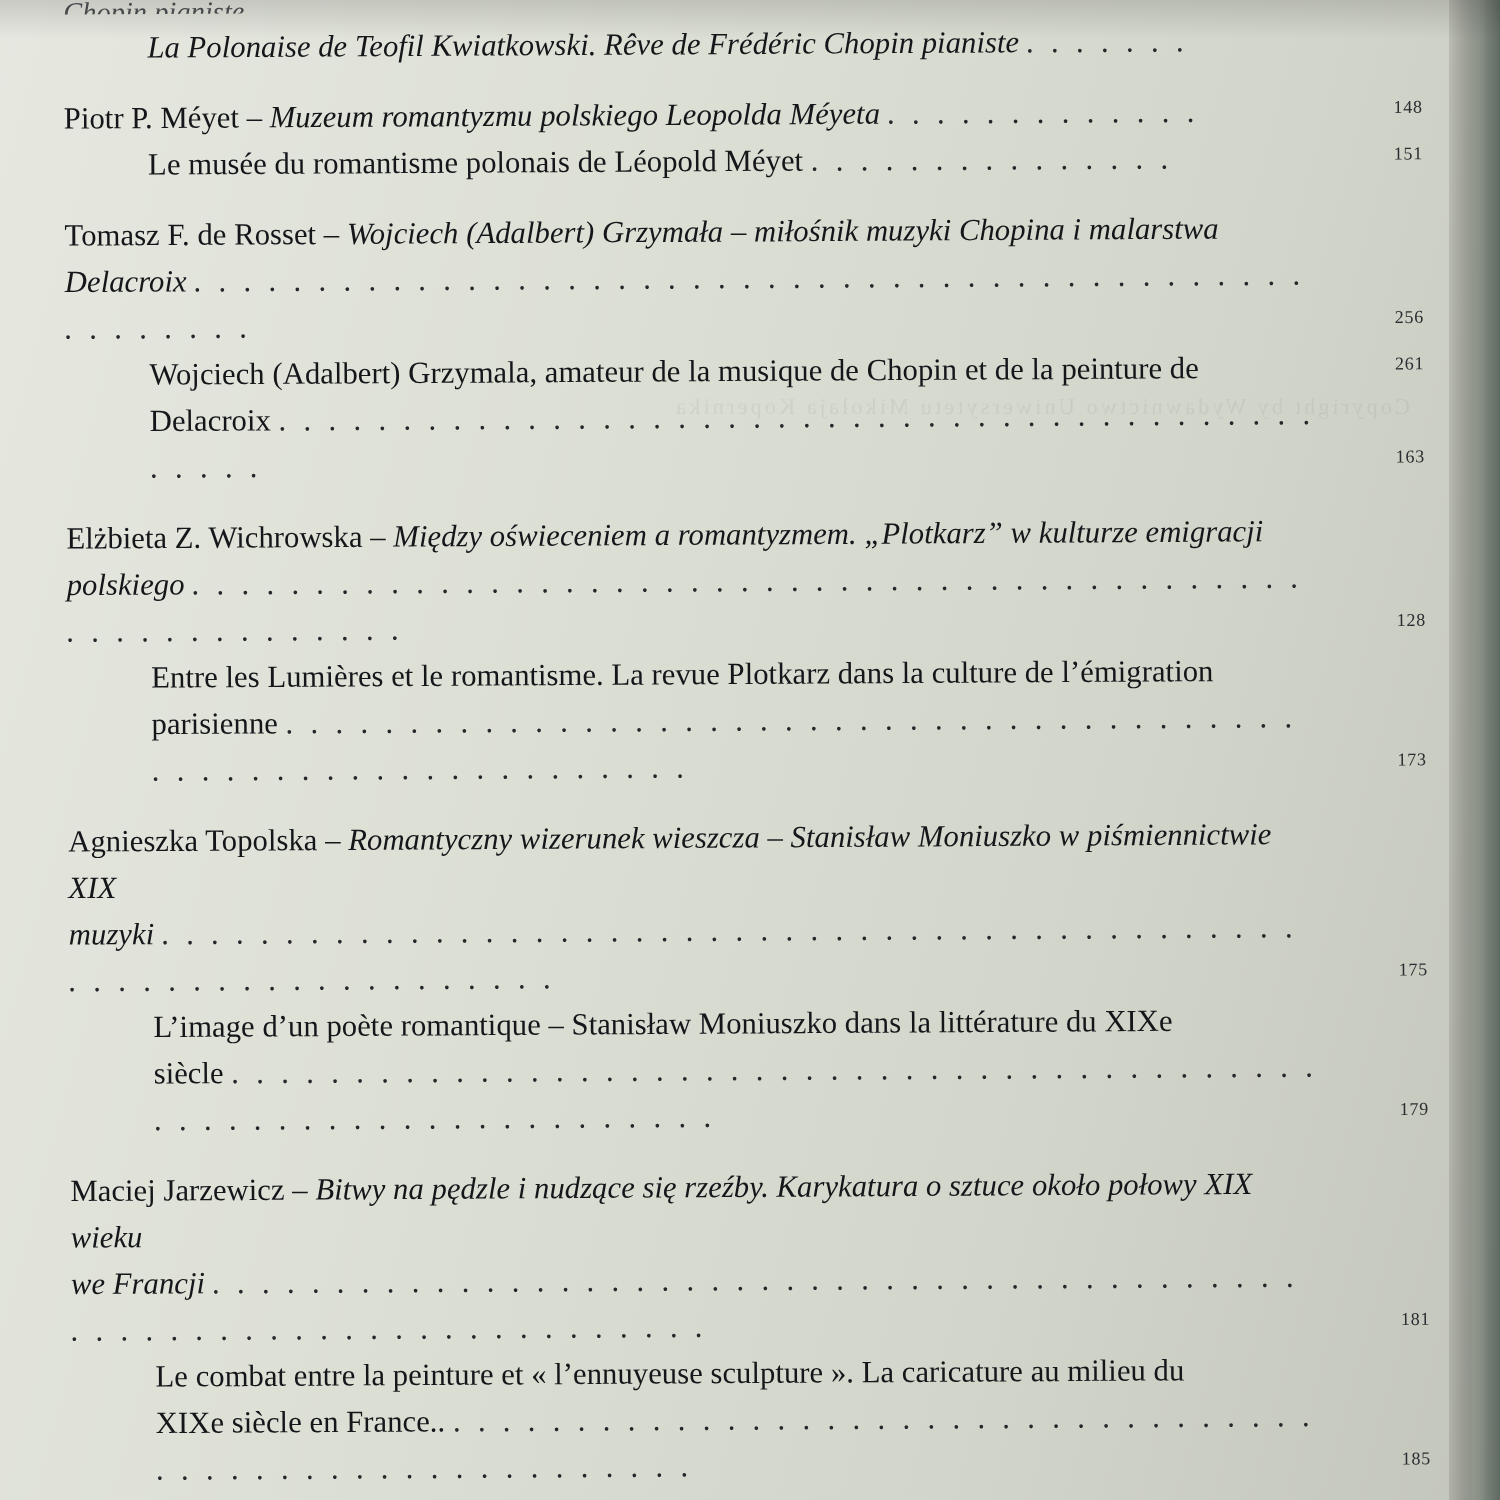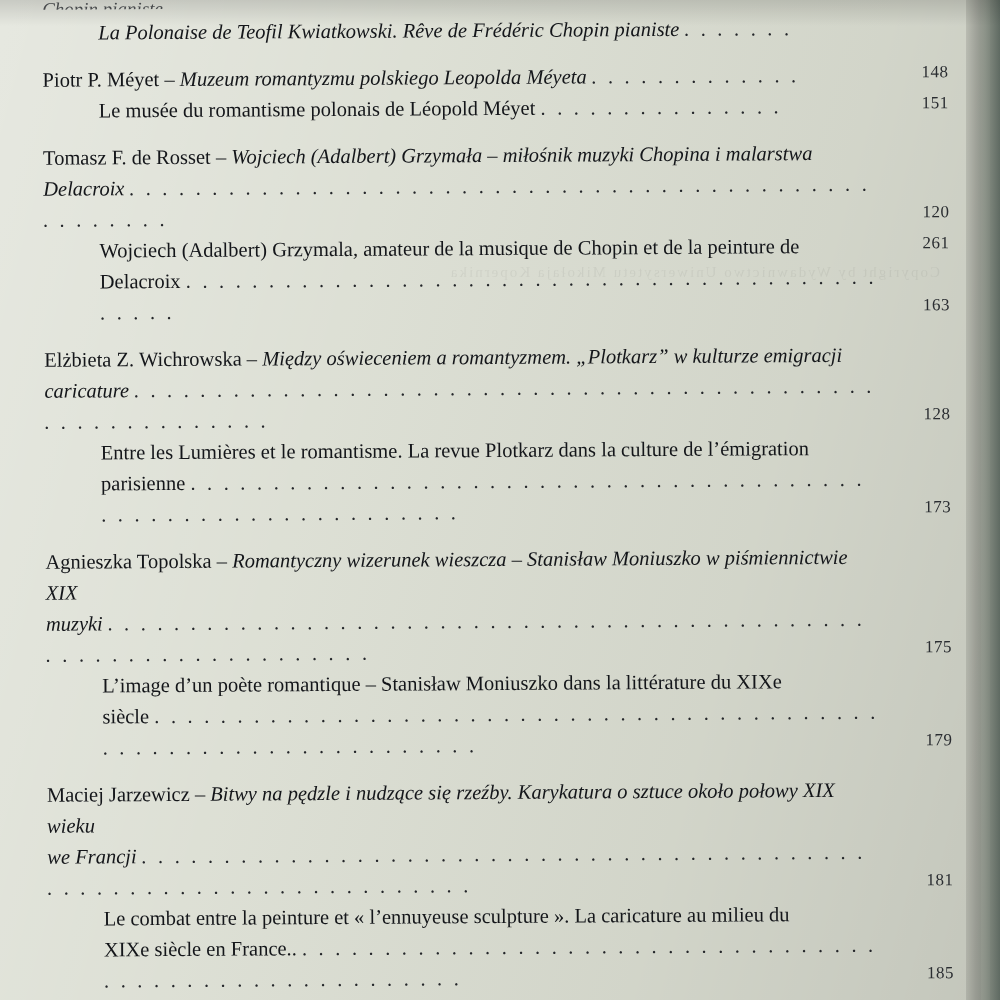--- a/index.html
+++ b/index.html
@@ -95,21 +95,21 @@
     
   }
   .leader {
     letter-spacing: 3.2px;
     color: #24262a;
   }
   .pg {
     position: absolute;
     right: -26px;
     bottom: 3px;
-    font-size: 17px;
+    font-size: 12px;
     font-style: normal;
     color: #2a2d31;
     letter-spacing: 0.5px;
   }
   .first-entry {
     margin-top: 0;
   }
   
   #skew {
     transform: rotate(-0.35deg);
@@ -160,40 +160,40 @@
       </div>
 
       <div class="entry">
         <div class="line pl">
           <span class="author">Tomasz F. de Rosset</span>
           <span class="txt">– Wojciech (Adalbert) Grzymała – miłośnik muzyki Chopina i malarstwa</span>
         </div>
         <div class="line pl">
           <span class="txt">Delacroix</span>
           <span class="leader"> . . . . . . . . . . . . . . . . . . . . . . . . . . . . . . . . . . . . . . . . . . . . . . . . . . . . .</span>
-          <span class="pg">120</span>
+          <span class="pg">256</span>
         </div>
         <div class="line fr">
           <span class="txt">Wojciech (Adalbert) Grzymala, amateur de la musique de Chopin et de la peinture de</span>
           <span class="pg">261</span>
         </div>
         <div class="line fr">
           <span class="txt">Delacroix</span>
           <span class="leader"> . . . . . . . . . . . . . . . . . . . . . . . . . . . . . . . . . . . . . . . . . . . . . . .</span>
           <span class="pg">163</span>
         </div>
       </div>
 
       <div class="entry">
         <div class="line pl">
           <span class="author">Elżbieta Z. Wichrowska</span>
           <span class="txt">– Między oświeceniem a romantyzmem. „Plotkarz” w kulturze emigracji</span>
         </div>
         <div class="line pl">
-          <span class="txt">caricature</span>
+          <span class="txt">polskiego</span>
           <span class="leader"> . . . . . . . . . . . . . . . . . . . . . . . . . . . . . . . . . . . . . . . . . . . . . . . . . . . . . . . . . . .</span>
           <span class="pg">128</span>
         </div>
         <div class="line fr">
           <span class="txt">Entre les Lumières et le romantisme. La revue Plotkarz dans la culture de l’émigration</span>
         </div>
         <div class="line fr">
           <span class="txt">parisienne</span>
           <span class="leader"> . . . . . . . . . . . . . . . . . . . . . . . . . . . . . . . . . . . . . . . . . . . . . . . . . . . . . . . . . . . . . . .</span>
           <span class="pg">173</span>

